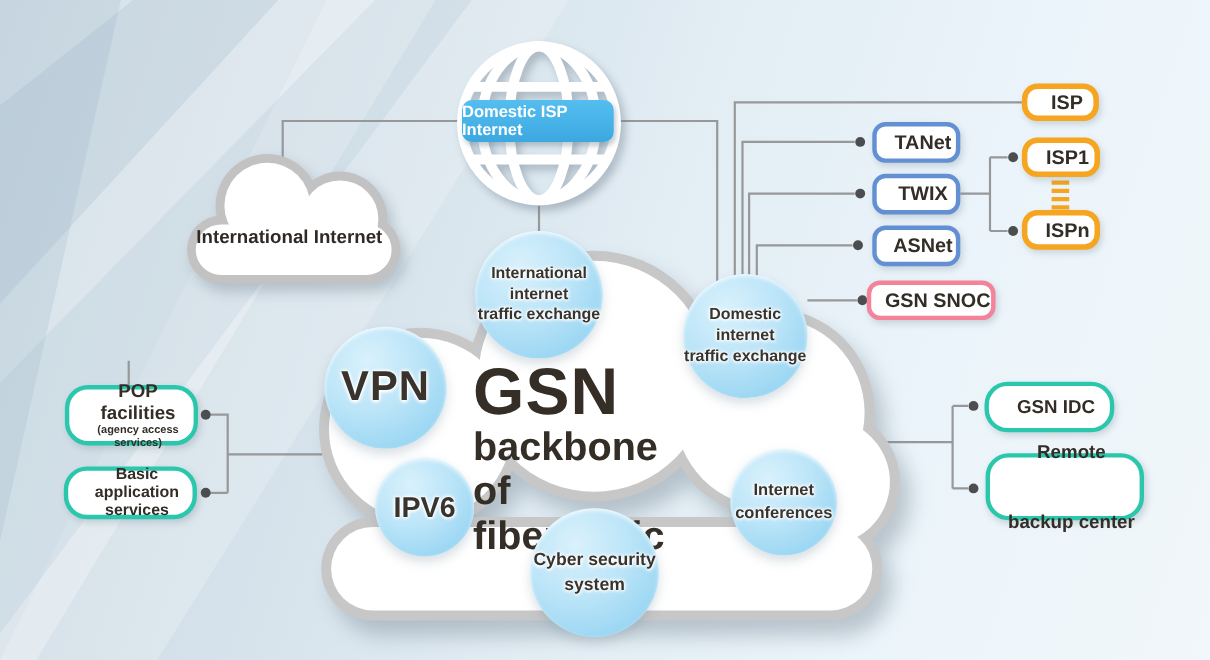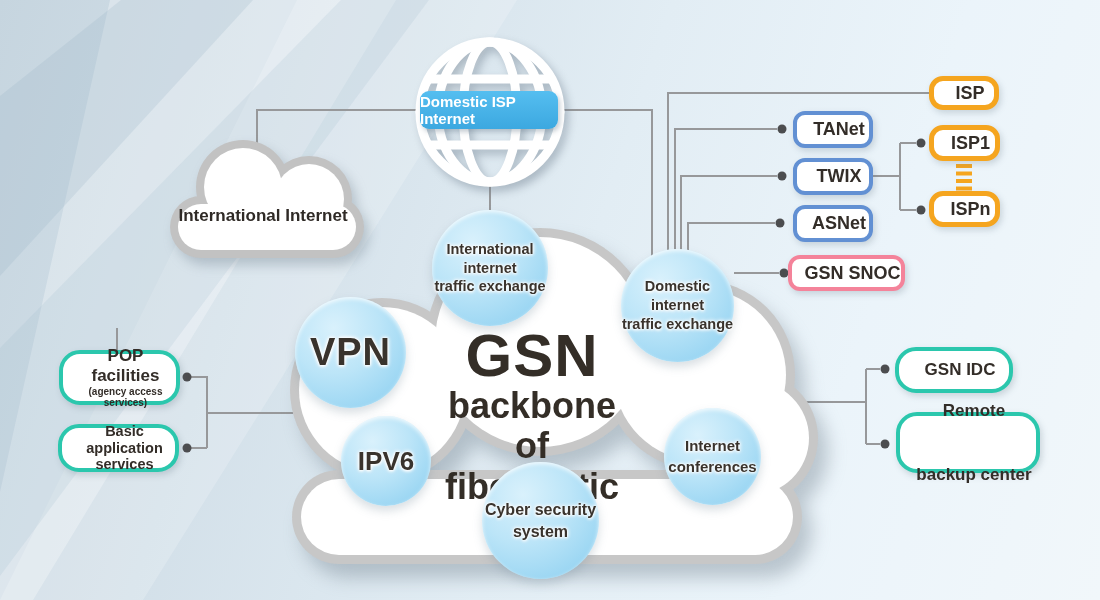--- a/index.html
+++ b/index.html
@@ -20,21 +20,21 @@
   #intl-gray div{background:#c2c2c2;}
   #intl-white{position:absolute;inset:0;z-index:2;}
   #intl-white div{background:#fff;}
   .circ{border-radius:50%;}
   #globe{position:absolute;left:405px;top:27px;z-index:3;filter:drop-shadow(4px 5px 4px rgba(108,124,140,.45));}
   #banner{position:absolute;left:420px;top:91px;width:138px;height:38px;z-index:4;border-radius:9px;
           background:linear-gradient(180deg,#55bef0,#3ca8e0);color:#fff;font-weight:700;font-size:15px;
           display:flex;align-items:center;justify-content:center;box-shadow:2px 3px 5px rgba(90,110,126,.35);}
   #intl-label{position:absolute;left:172px;top:205px;width:182px;z-index:3;text-align:center;
           font-size:17px;line-height:1.3;font-weight:700;color:#2f2a26;}
-  #gsn-title{position:absolute;left:430px;top:326px;width:204px;z-index:3;text-align:center;color:#342e27;}
+  #gsn-title{position:absolute;left:430px;top:326px;width:204px;z-index:3;color:#342e27;}
   #gsn-title .big{font-size:60px;font-weight:800;letter-spacing:1px;line-height:1.0;}
   #gsn-title .sub{font-size:36px;font-weight:700;line-height:1.12;}
   .bubble{position:absolute;z-index:4;border-radius:50%;
           background:radial-gradient(circle at 35% 28%,#d9f1fc 0%,#bce5f8 42%,#9dd7f3 76%,#8ecfee 100%);
           box-shadow:0 5px 10px rgba(120,140,156,.28), inset 0 2px 4px rgba(255,255,255,.8);
           display:flex;align-items:center;justify-content:center;text-align:center;
           color:#39332d;font-weight:700;
           text-shadow:0 0 2px #fff,0 0 4px #fff,0 0 5px #fff,0 1px 3px #fff;}
   .bubble span{display:block;}
   .node{position:absolute;z-index:5;background:#fff;color:#332d28;font-weight:700;text-align:center;

